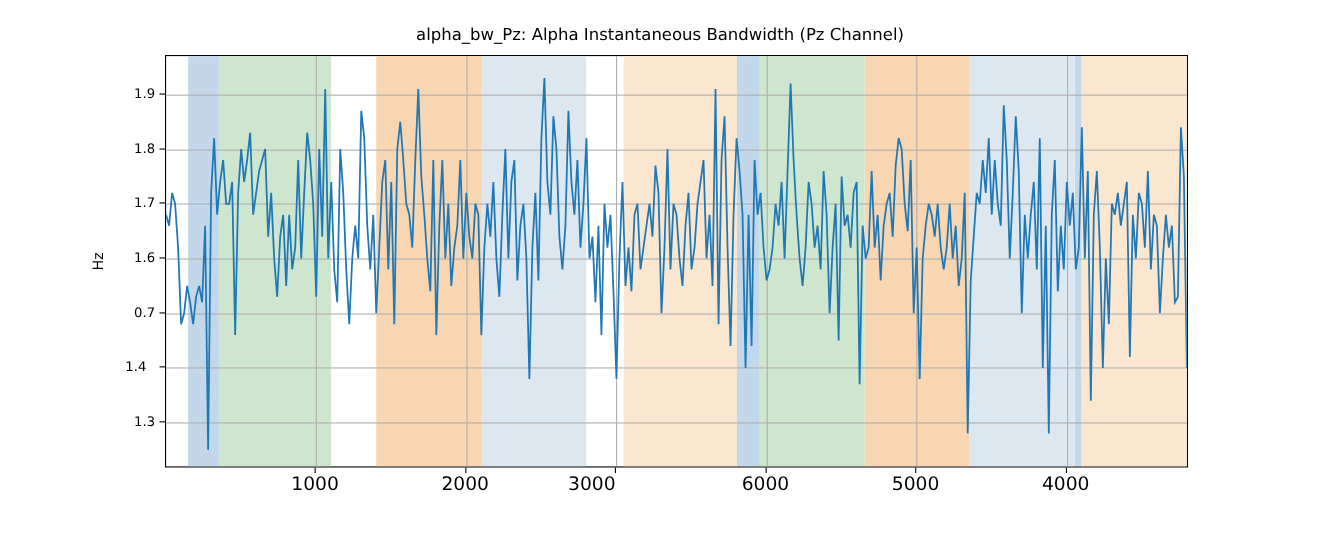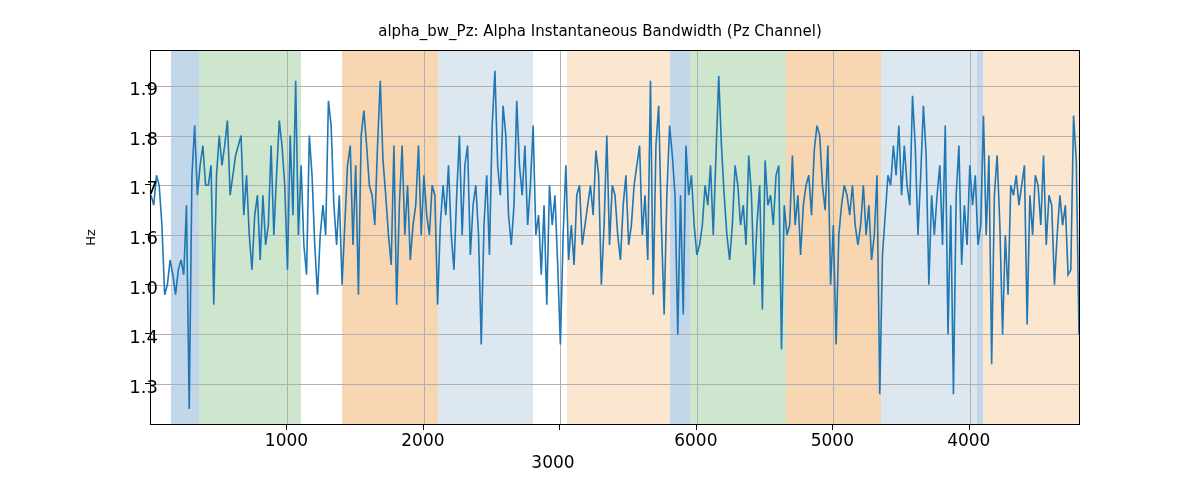--- a/index.html
+++ b/index.html
@@ -49,24 +49,24 @@
   .xtick {
     position: absolute;
     top: 430px;
     width: 60px;
     margin-left: -30px;
     text-align: center;
     font-size: 17px;
   }
   .ytick {
     position: absolute;
-    left: 123px;
+    left: 106px;
     width: 35px;
     text-align: right;
-    font-size: 18px;
+    font-size: 12px;
     margin-top: -7px;
   }
   .xlabel {
     position: absolute;
     top: 450px;
     left: 0;
     width: 1200px;
     text-align: center;
     font-size: 13px;
   }
@@ -148,33 +148,33 @@
         <path d="M0.00 144.23 L2.73 154.17 L5.46 124.33 L8.19 134.28 L10.92 174.07 L13.65 243.69 L16.38 233.75 L19.11 208.88 L21.84 223.80 L24.56 243.69 L27.29 218.83 L30.02 208.88 L32.75 223.80 L35.48 154.17 L38.21 358.08 L40.94 124.33 L43.67 74.60 L46.40 144.23 L49.13 114.39 L51.86 94.49 L54.59 134.28 L57.32 134.28 L60.05 114.39 L62.78 253.64 L65.51 124.33 L68.24 84.55 L70.96 114.39 L73.69 94.49 L76.42 69.63 L79.15 144.23 L81.88 124.33 L84.61 104.44 L87.34 94.49 L90.07 84.55 L92.80 164.12 L95.53 124.33 L98.26 184.01 L100.99 218.83 L103.72 164.12 L106.45 144.23 L109.18 208.88 L111.91 144.23 L114.64 193.96 L117.36 174.07 L120.09 94.49 L122.82 184.01 L125.55 124.33 L128.28 69.63 L131.01 94.49 L133.74 134.28 L136.47 218.83 L139.20 84.55 L141.93 164.12 L144.66 29.84 L147.39 184.01 L150.12 114.39 L152.85 193.96 L155.58 223.80 L158.31 84.55 L161.04 124.33 L163.76 193.96 L166.49 243.69 L169.22 184.01 L171.95 154.17 L174.68 184.01 L177.41 49.73 L180.14 74.60 L182.87 154.17 L185.60 193.96 L188.33 144.23 L191.06 233.75 L193.79 174.07 L196.52 114.39 L199.25 94.49 L201.98 193.96 L204.71 114.39 L207.44 243.69 L210.16 84.55 L212.89 59.68 L215.62 94.49 L218.35 134.28 L221.08 144.23 L223.81 174.07 L226.54 94.49 L229.27 29.84 L232.00 109.41 L234.73 144.23 L237.46 184.01 L240.19 213.85 L242.92 94.49 L245.65 253.64 L248.38 154.17 L251.11 94.49 L253.84 184.01 L256.56 134.28 L259.29 208.88 L262.02 174.07 L264.75 154.17 L267.48 94.49 L270.21 184.01 L272.94 124.33 L275.67 164.12 L278.40 184.01 L281.13 134.28 L283.86 144.23 L286.59 253.64 L289.32 174.07 L292.05 134.28 L294.78 164.12 L297.51 114.39 L300.24 184.01 L302.96 218.83 L305.69 144.23 L308.42 84.55 L311.15 184.01 L313.88 114.39 L316.61 94.49 L319.34 203.91 L322.07 154.17 L324.80 134.28 L327.53 184.01 L330.26 293.43 L332.99 174.07 L335.72 124.33 L338.45 203.91 L341.18 74.60 L343.91 19.89 L346.64 114.39 L349.36 144.23 L352.09 54.71 L354.82 84.55 L357.55 164.12 L360.28 193.96 L363.01 154.17 L365.74 49.73 L368.47 114.39 L371.20 144.23 L373.93 94.49 L376.66 174.07 L379.39 134.28 L382.12 74.60 L384.85 184.01 L387.58 164.12 L390.31 223.80 L393.04 154.17 L395.76 253.64 L398.49 134.28 L401.22 174.07 L403.95 144.23 L406.68 213.85 L409.41 293.43 L412.14 184.01 L414.87 114.39 L417.60 208.88 L420.33 174.07 L423.06 213.85 L425.79 144.23 L428.52 134.28 L431.25 193.96 L433.98 174.07 L436.71 154.17 L439.44 134.28 L442.16 164.12 L444.89 99.47 L447.62 124.33 L450.35 233.75 L453.08 174.07 L455.81 84.55 L458.54 193.96 L461.27 134.28 L464.00 144.23 L466.73 184.01 L469.46 208.88 L472.19 154.17 L474.92 124.33 L477.65 193.96 L480.38 174.07 L483.11 134.28 L485.84 114.39 L488.56 94.49 L491.29 184.01 L494.02 144.23 L496.75 208.88 L499.48 29.84 L502.21 243.69 L504.94 94.49 L507.67 54.71 L510.40 174.07 L513.13 263.59 L515.86 144.23 L518.59 74.60 L521.32 104.44 L524.05 144.23 L526.78 283.48 L529.51 144.23 L532.24 263.59 L534.96 94.49 L537.69 144.23 L540.42 124.33 L543.15 174.07 L545.88 203.91 L548.61 193.96 L551.34 174.07 L554.07 134.28 L556.80 154.17 L559.53 114.39 L562.26 184.01 L564.99 104.44 L567.72 24.87 L570.45 94.49 L573.18 144.23 L575.91 184.01 L578.64 208.88 L581.36 174.07 L584.09 114.39 L586.82 134.28 L589.55 174.07 L592.28 154.17 L595.01 193.96 L597.74 104.44 L600.47 144.23 L603.20 233.75 L605.93 174.07 L608.66 134.28 L611.39 258.61 L614.12 109.41 L616.85 154.17 L619.58 144.23 L622.31 174.07 L625.04 124.33 L627.76 114.39 L630.49 298.40 L633.22 154.17 L635.95 184.01 L638.68 174.07 L641.41 104.44 L644.14 174.07 L646.87 144.23 L649.60 203.91 L652.33 154.17 L655.06 134.28 L657.79 124.33 L660.52 164.12 L663.25 99.47 L665.98 74.60 L668.71 84.55 L671.44 134.28 L674.16 159.15 L676.89 94.49 L679.62 233.75 L682.35 174.07 L685.08 293.43 L687.81 184.01 L690.54 154.17 L693.27 134.28 L696.00 144.23 L698.73 164.12 L701.46 134.28 L704.19 174.07 L706.92 193.96 L709.65 174.07 L712.38 134.28 L715.11 184.01 L717.84 154.17 L720.56 208.88 L723.29 184.01 L726.02 124.33 L728.75 343.16 L731.48 203.91 L734.21 164.12 L736.94 124.33 L739.67 134.28 L742.40 94.49 L745.13 124.33 L747.86 74.60 L750.59 144.23 L753.32 94.49 L756.05 134.28 L758.78 154.17 L761.51 44.76 L764.24 94.49 L766.96 184.01 L769.69 124.33 L772.42 54.71 L775.15 104.44 L777.88 233.75 L780.61 144.23 L783.34 184.01 L786.07 144.23 L788.80 114.39 L791.53 193.96 L794.26 74.60 L796.99 283.48 L799.72 154.17 L802.45 343.16 L805.18 144.23 L807.91 94.49 L810.64 213.85 L813.36 154.17 L816.09 193.96 L818.82 114.39 L821.55 154.17 L824.28 124.33 L827.01 193.96 L829.74 174.07 L832.47 64.65 L835.20 184.01 L837.93 104.44 L840.66 313.32 L843.39 144.23 L846.12 104.44 L848.85 174.07 L851.58 283.48 L854.31 184.01 L857.04 243.69 L859.76 134.28 L862.49 144.23 L865.22 124.33 L867.95 154.17 L870.68 134.28 L873.41 114.39 L876.14 273.53 L878.87 144.23 L881.60 184.01 L884.33 124.33 L887.06 134.28 L889.79 174.07 L892.52 104.44 L895.25 193.96 L897.98 144.23 L900.71 154.17 L903.44 233.75 L906.16 184.01 L908.89 144.23 L911.62 174.07 L914.35 154.17 L917.08 223.80 L919.81 218.83 L922.54 64.65 L925.27 109.41 L928.00 283.48 " fill="none" stroke="#1f77b4" stroke-width="1.6"></path>
       </svg>
     </div>
 
 
 <div class="tickmark-x" style="left: 286.471px;"></div>
     <div class="xtick" style="left: 286.471px;">1000</div>
     <div class="tickmark-x" style="left: 422.941px;"></div>
     <div class="xtick" style="left: 422.941px;">2000</div>
     <div class="tickmark-x" style="left: 559.412px;"></div>
-    <div class="xtick" style="left: 553px; margin-top: 22px;">3000</div>
+    <div class="xtick" style="left: 538px;">3000</div>
     <div class="tickmark-x" style="left: 695.882px;"></div>
     <div class="xtick" style="left: 695.882px;">6000</div>
     <div class="tickmark-x" style="left: 832.353px;"></div>
     <div class="xtick" style="left: 832.353px; text-align: center;">5000</div>
     <div class="tickmark-x" style="left: 968.824px;"></div>
     <div class="xtick" style="left: 968.824px;">4000</div>
     <div class="tickmark-y" style="top: 383.213px;"></div>
     <div class="ytick" style="top: 383.213px; text-align: right;">1.3</div>
     <div class="tickmark-y" style="top: 333.48px;"></div>
-    <div class="ytick" style="top: 333.48px;">1.4</div>
+    <div class="ytick" style="top: 333.48px; text-align: center;">1.4</div>
     <div class="tickmark-y" style="top: 283.747px;"></div>
-    <div class="ytick" style="top: 283.747px;">1.0</div>
+    <div class="ytick" style="top: 283.747px;">0.7</div>
     <div class="tickmark-y" style="top: 234.013px;"></div>
     <div class="ytick" style="top: 234.013px;">1.6</div>
     <div class="tickmark-y" style="top: 184.28px;"></div>
     <div class="ytick" style="top: 184.28px;">1.7</div>
     <div class="tickmark-y" style="top: 134.547px;"></div>
     <div class="ytick" style="top: 134.547px;">1.8</div>
     <div class="tickmark-y" style="top: 84.8133px;"></div>
     <div class="ytick" style="top: 84.8133px;">1.9</div>
   </div>
 

